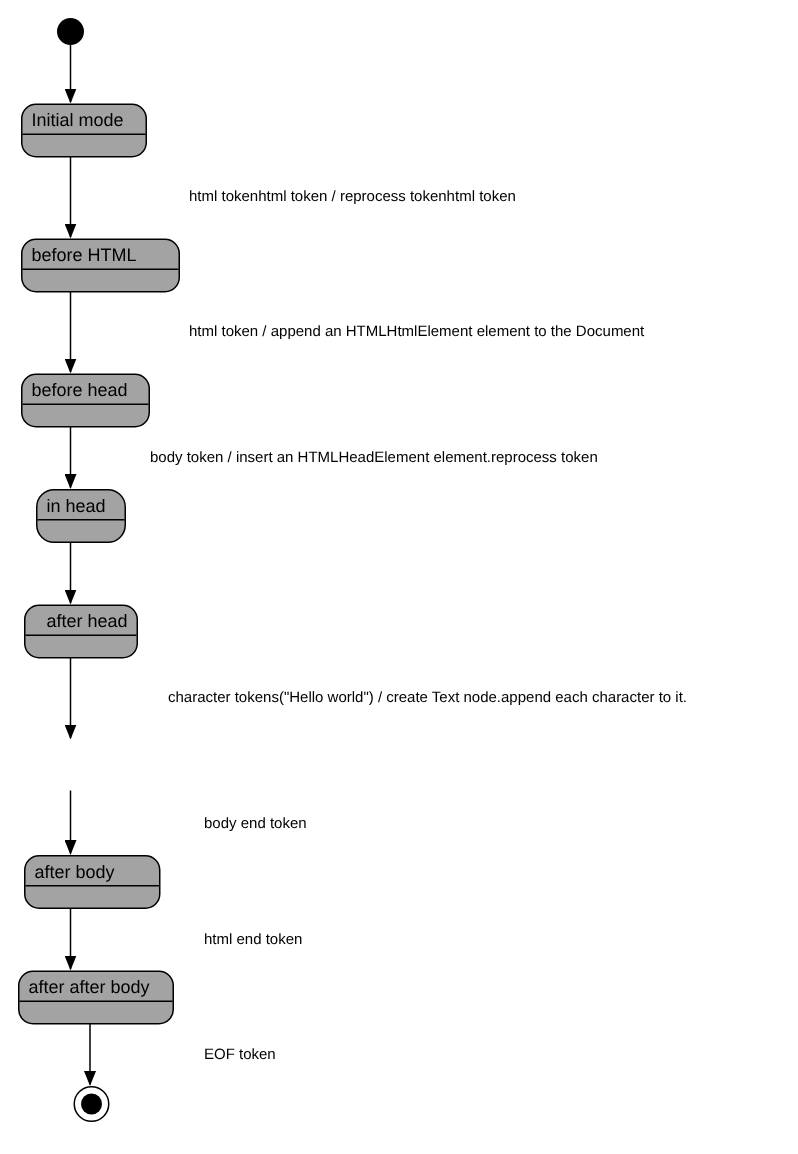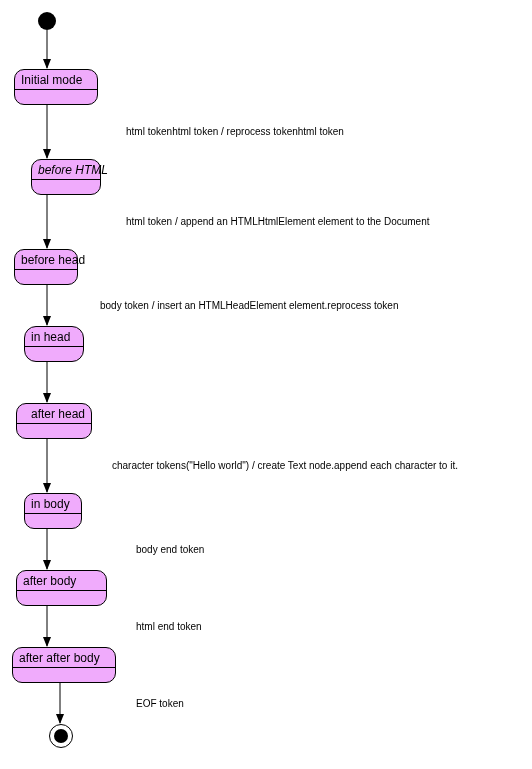--- a/index.html
+++ b/index.html
@@ -38,21 +38,21 @@
   .end-node-inner {
     width: 14px;
     height: 14px;
     background: #000;
     border-radius: 50%;
   }
   .state {
     position: absolute;
     border: 1px solid #000;
     border-radius: 10px;
-    background: #f0abfc;
+    background: #a3a3a3;
     box-sizing: border-box;
   }
   .state .title {
     padding: 3px 6px 2px 6px;
     border-bottom: 1px solid #000;
     white-space: nowrap;
   }
   .state .body {
     height: 14px;
   }
@@ -101,44 +101,40 @@
     <line x1="60" y1="681" x2="60" y2="723" stroke="#000" stroke-width="1" marker-end="url(#arrowhead)"></line>
   </svg>
 
   <div class="start-node" style="left:38px; top:12px;"></div>
 
   <div class="state" style="left:14px; top:69px; width:84px;">
     <div class="title">Initial mode</div>
     <div class="body"></div>
   </div>
 
-  <div class="state" style="left:31px; top:159px; width:70px;font-style:italic;">
+  <div class="state" style="left:14px; top:159px; width:106px;">
     <div class="title">before HTML</div>
     <div class="body"></div>
   </div>
 
-  <div class="state" style="left:14px; top:249px; width:64px;">
+  <div class="state" style="left:14px; top:249px; width:86px;">
     <div class="title">before head</div>
     <div class="body"></div>
   </div>
 
   <div class="state" style="left:24px; top:326px; width:60px;border-radius:12px;">
     <div class="title">in head</div>
     <div class="body"></div>
   </div>
 
   <div class="state" style="left:16px; top:403px; width:76px;text-align:right;">
     <div class="title">after head</div>
     <div class="body"></div>
   </div>
 
-  <div class="state" style="left:24px; top:493px; width:58px;">
-    <div class="title">in body</div>
-    <div class="body"></div>
-  </div>
 
   <div class="state" style="left:16px; top:570px; width:91px;">
     <div class="title">after body</div>
     <div class="body"></div>
   </div>
 
   <div class="state" style="left:12px; top:647px; width:104px;">
     <div class="title">after after body</div>
     <div class="body"></div>
   </div>

